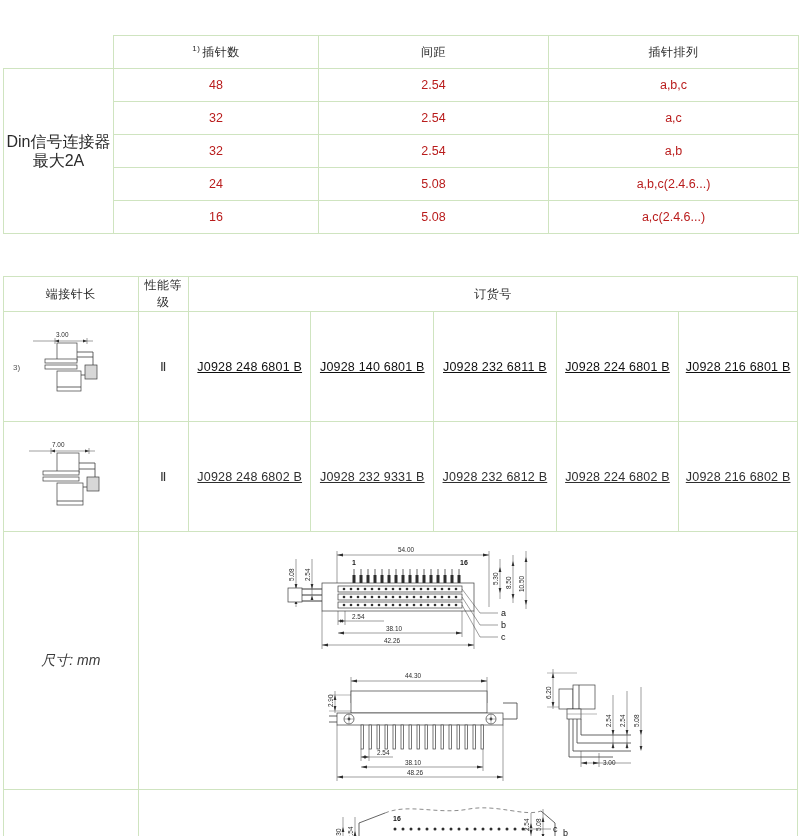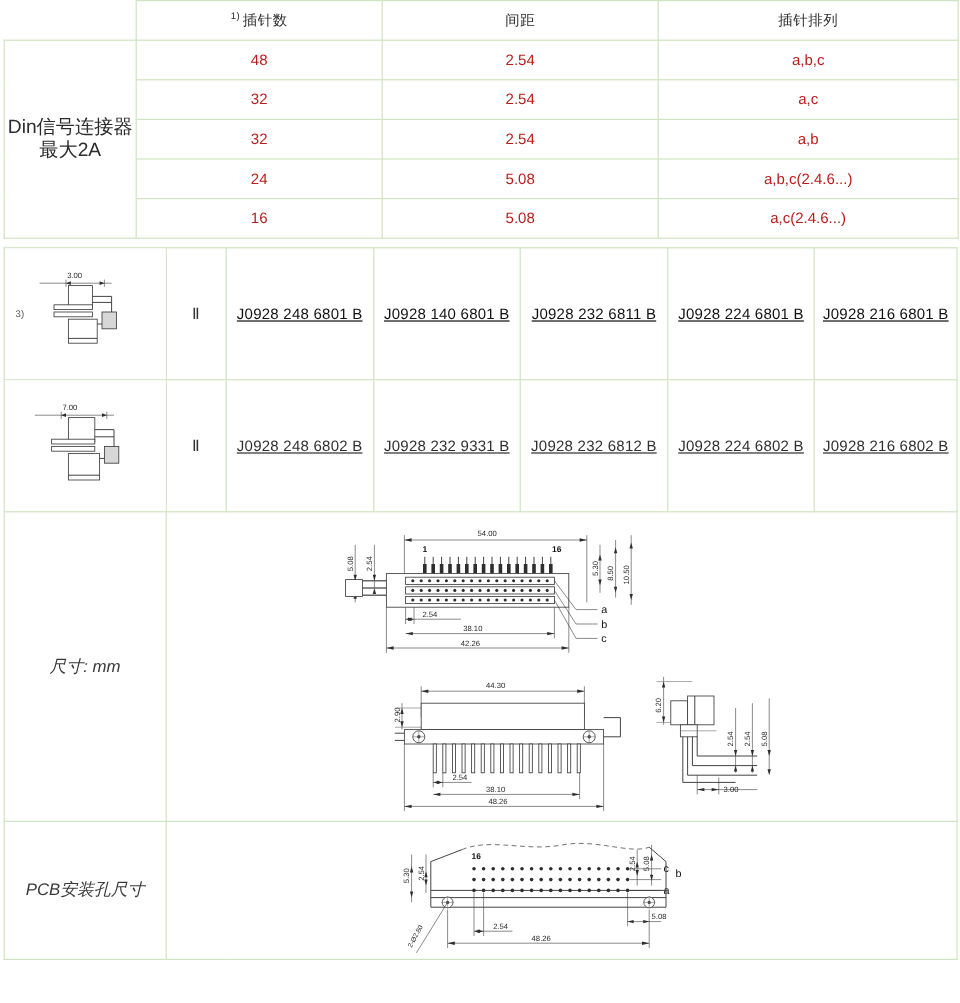--- a/index.html
+++ b/index.html
@@ -13,20 +13,21 @@
     overflow: hidden;
   }
 
   .sheet { width: 800px; height: 836px; position: relative; }
 
   table.grid {
     border-collapse: collapse;
     table-layout: fixed;
     width: 795px;
     margin-left: 3px;
+    margin-top: 35px;
   }
   table.grid td, table.grid th {
     border: 1px solid #cfe4c0;
     padding: 0;
     font-weight: normal;
     vertical-align: middle;
     text-align: center;
     background: #ffffff;
   }
   .hdr {
@@ -148,20 +149,25 @@
       <col style="width:134px">
         <col style="width:50px">
       <col style="width:122px">
         <col style="width:122px">
         <col style="width:122px">
         <col style="width:122px">
         <col style="width:118px">
     </colgroup>
 
     <tbody>
+        <tr>
+      <td class="hdr">端接针长</td>
+      <td class="hdr">性能等级</td>
+      <td class="hdr" colspan="5">订货号</td>
+    </tr>
 
     <tr>
       <td class="drawcell">
         <span class="fn3">3)</span>
         <span class="pinart">
           <svg width="112" height="96" viewBox="0 0 112 96">
 
             <line class="dim" x1="18" y1="22" x2="78" y2="22"></line>
             <line class="dim" x1="40" y1="19" x2="40" y2="25"></line>
             <line class="dim" x1="72" y1="19" x2="72" y2="25"></line>

